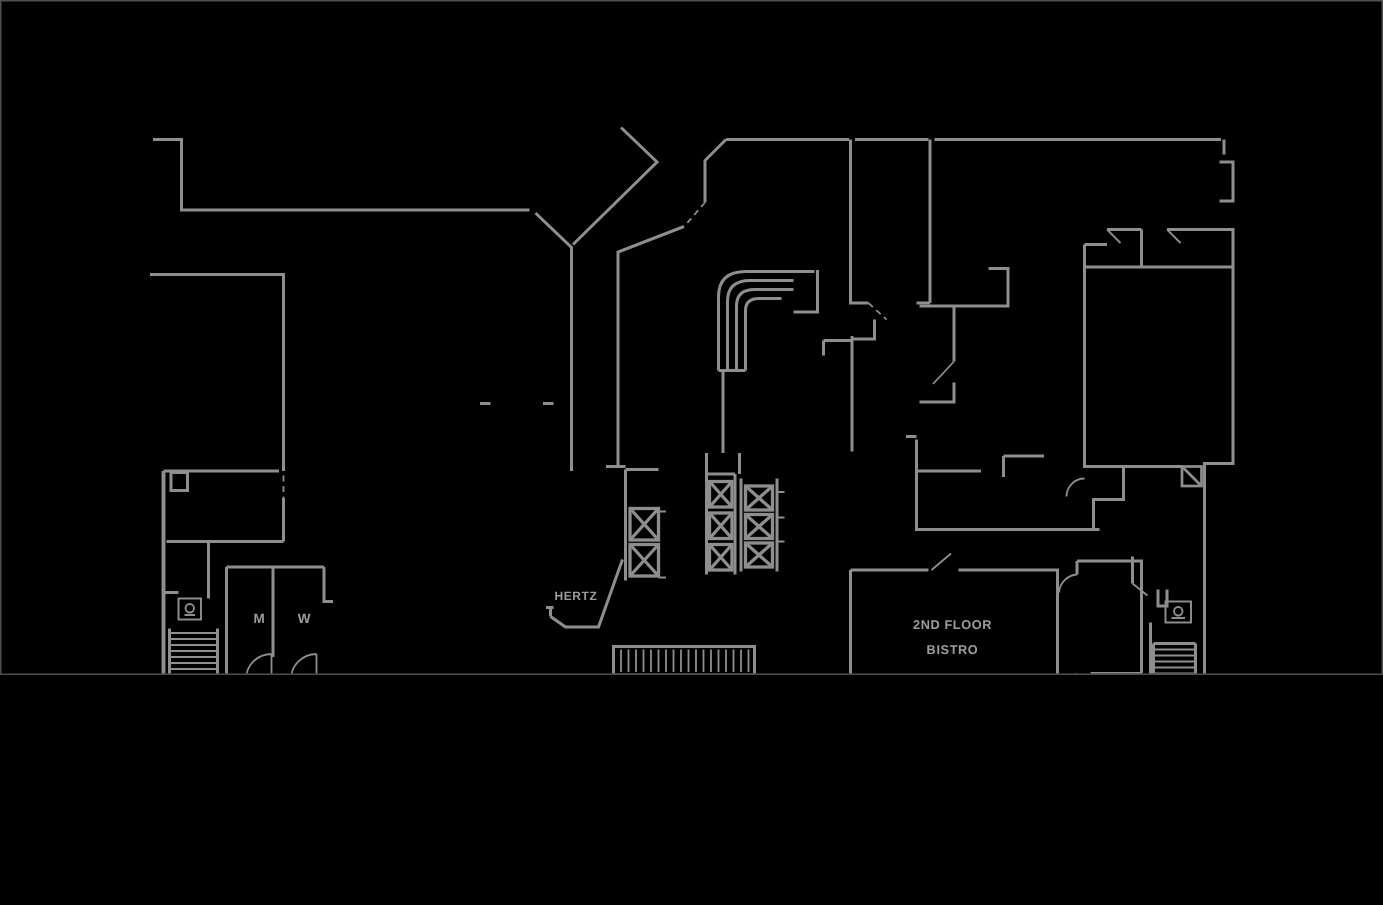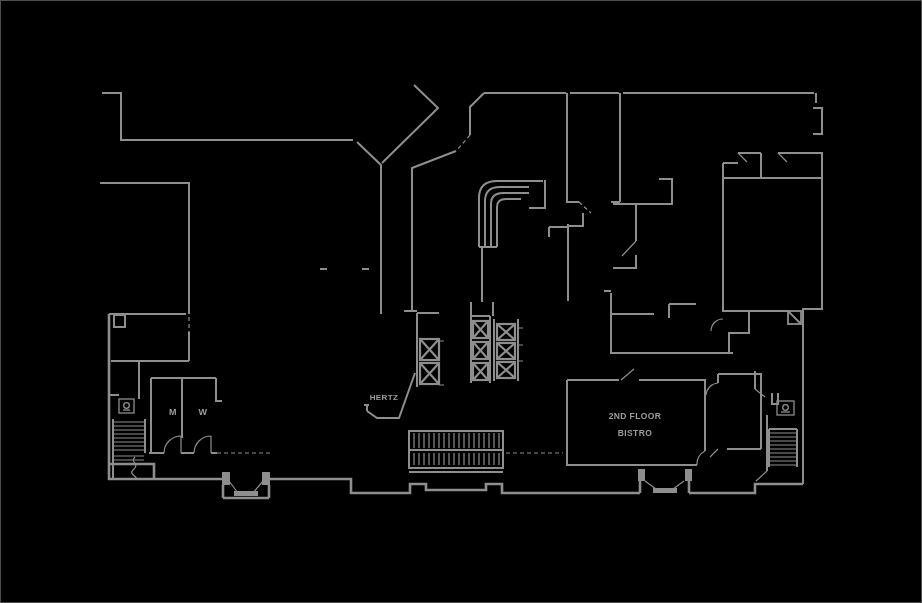--- a/index.html
+++ b/index.html
@@ -1,18 +1,18 @@
 <!DOCTYPE html>
 <html><head>
 <meta charset="utf-8">
 <style>
   html,body{margin:0;padding:0;background:#000;}
   .plan{
     position:relative;
-    width:922px;height:603px;
+    width:922px;height:450px;
     background:#000;
     border:1px solid #4f4f4f;
     box-sizing:border-box;
     overflow:hidden;
   }
   svg{display:block;}
   text{
     font-family:"Liberation Sans", sans-serif;
     font-weight:bold;
     fill:#9c9c9c;

